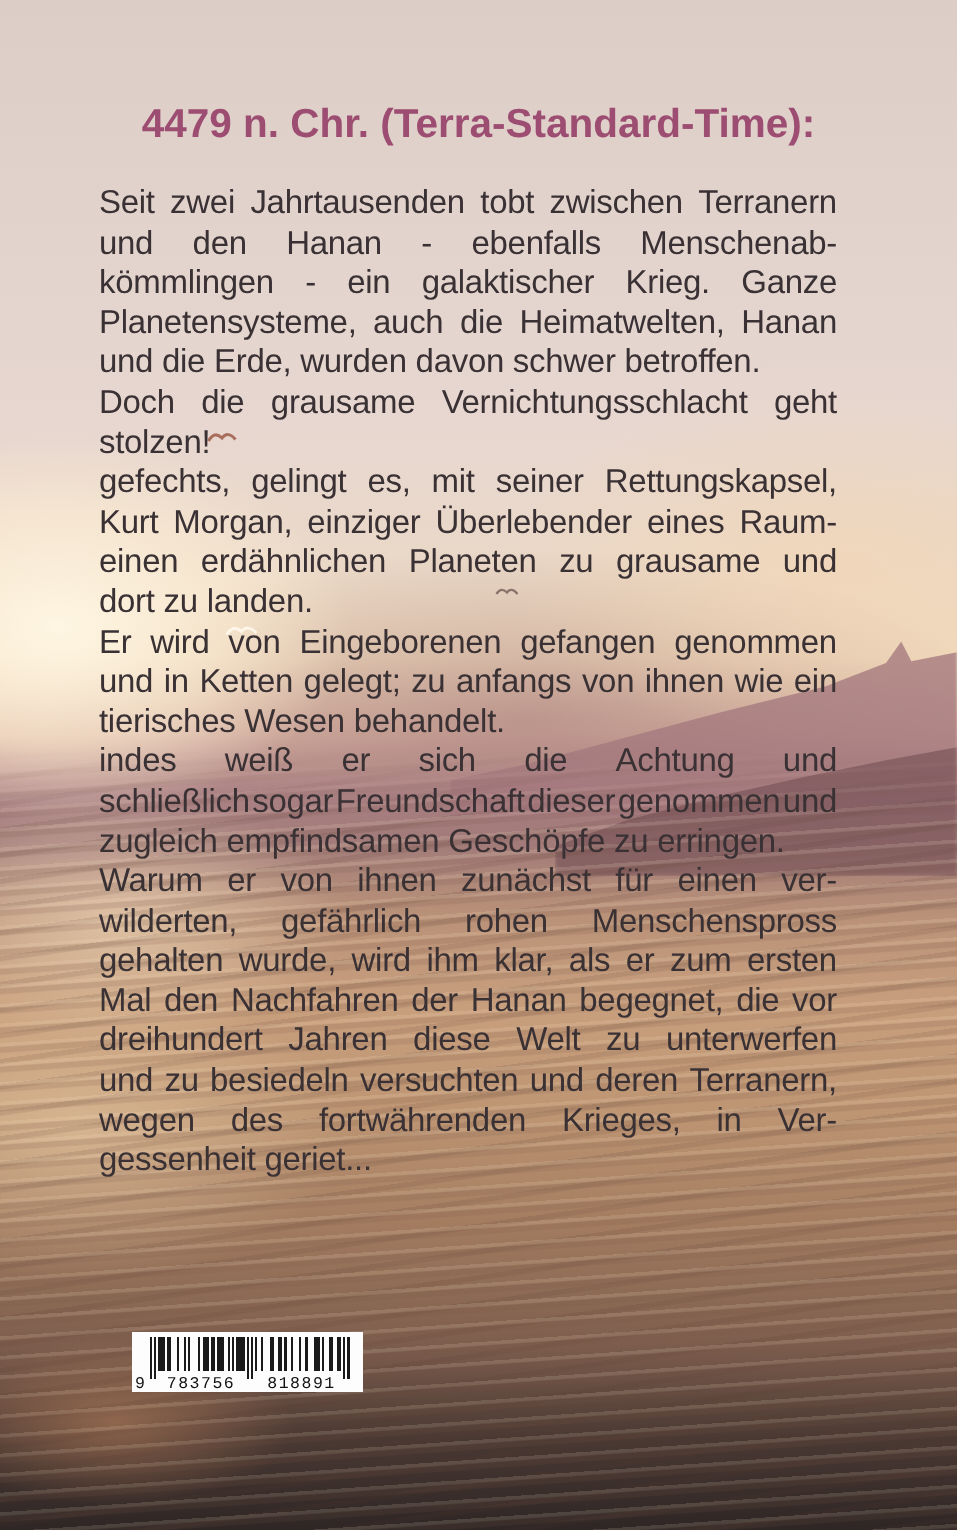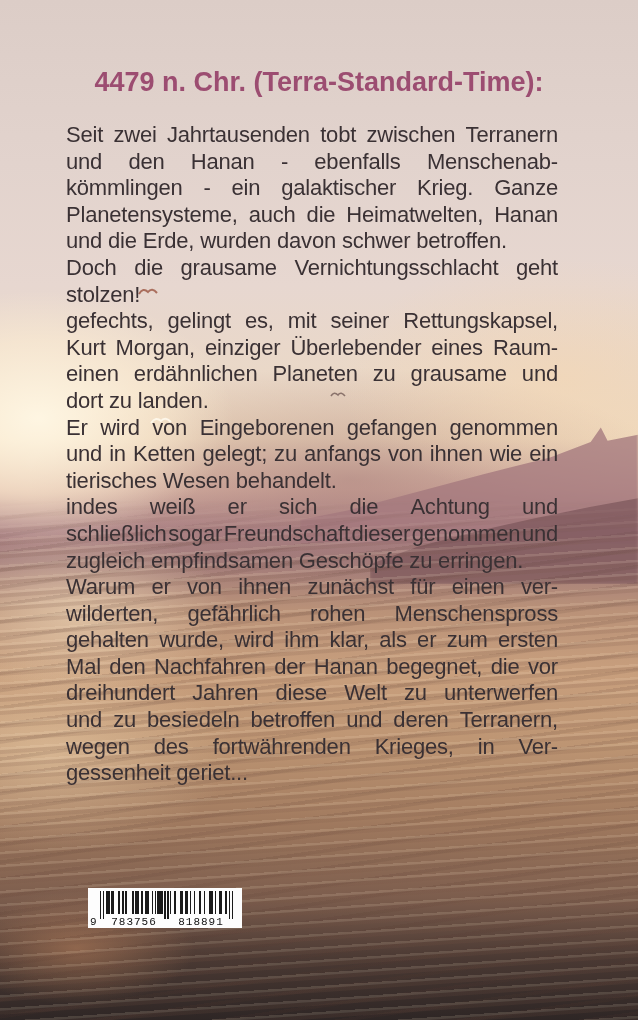--- a/index.html
+++ b/index.html
@@ -248,21 +248,21 @@
             <span>Jahren</span>
             <span>diese</span>
             <span>Welt</span>
             <span>zu</span>
             <span>unterwerfen</span>
           </div>
           <div class="line just">
             <span>und</span>
             <span>zu</span>
             <span>besiedeln</span>
-            <span>betroffen</span>
+            <span>versuchten</span>
             <span>und</span>
             <span>deren</span>
             <span>Terranern,</span>
           </div>
           <div class="line just">
             <span>wegen</span>
             <span>des</span>
             <span>fortwährenden</span>
             <span>Krieges,</span>
             <span>in</span>

